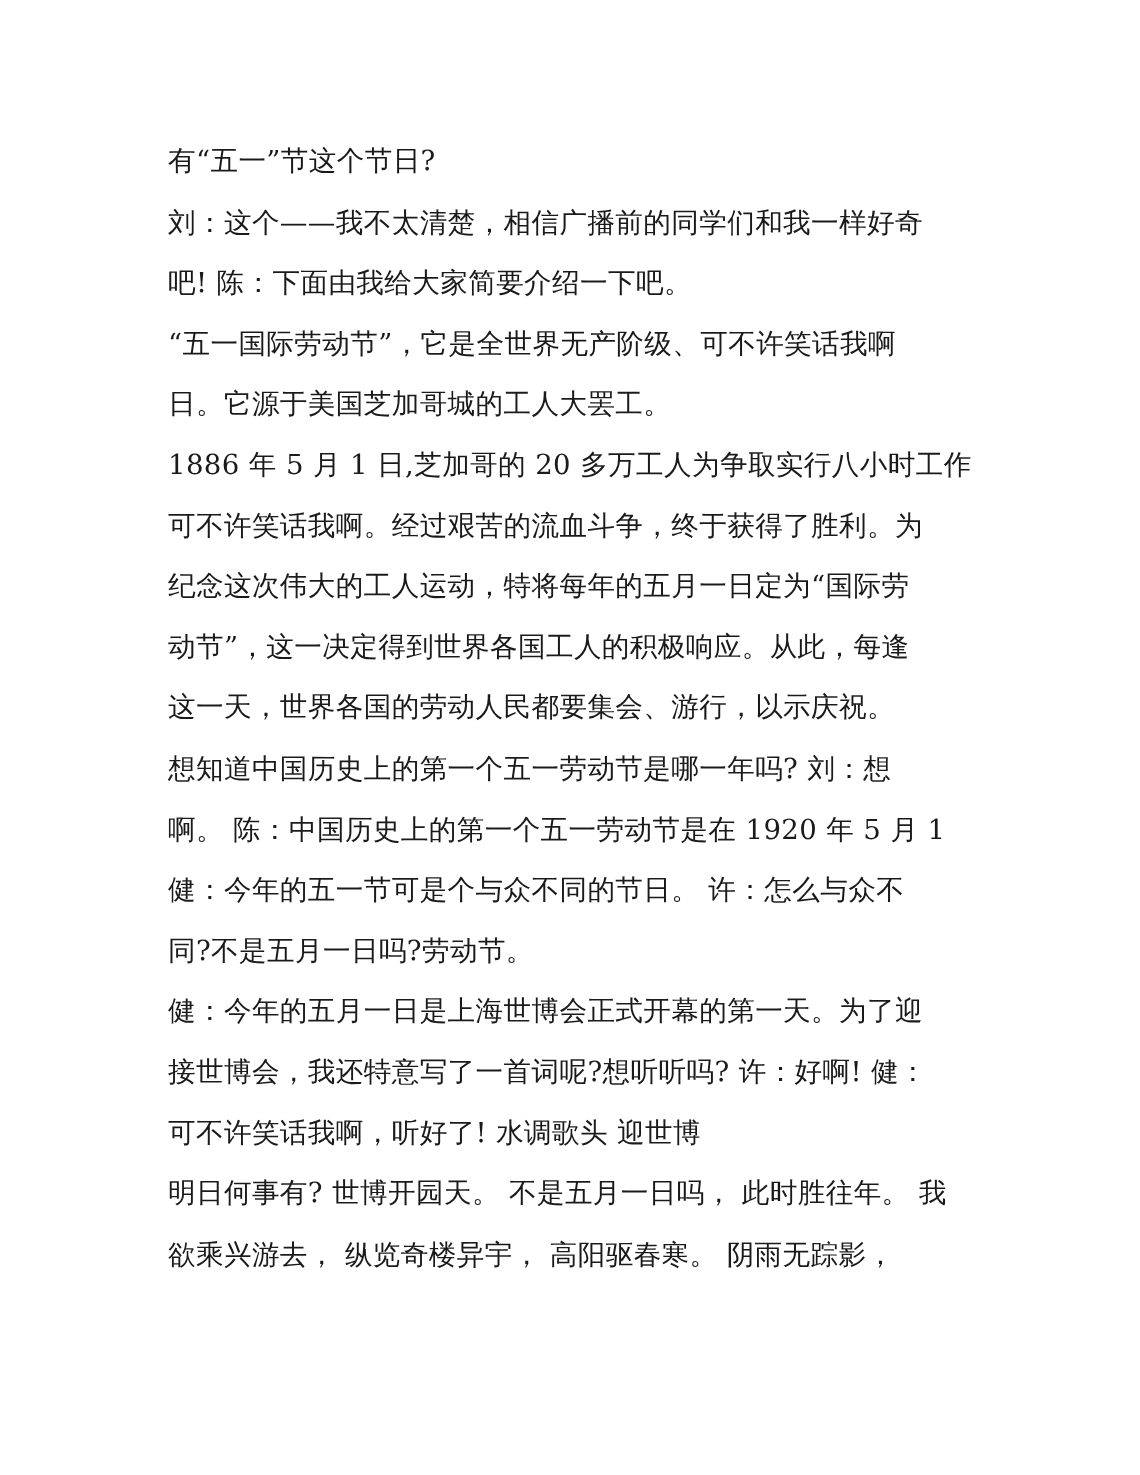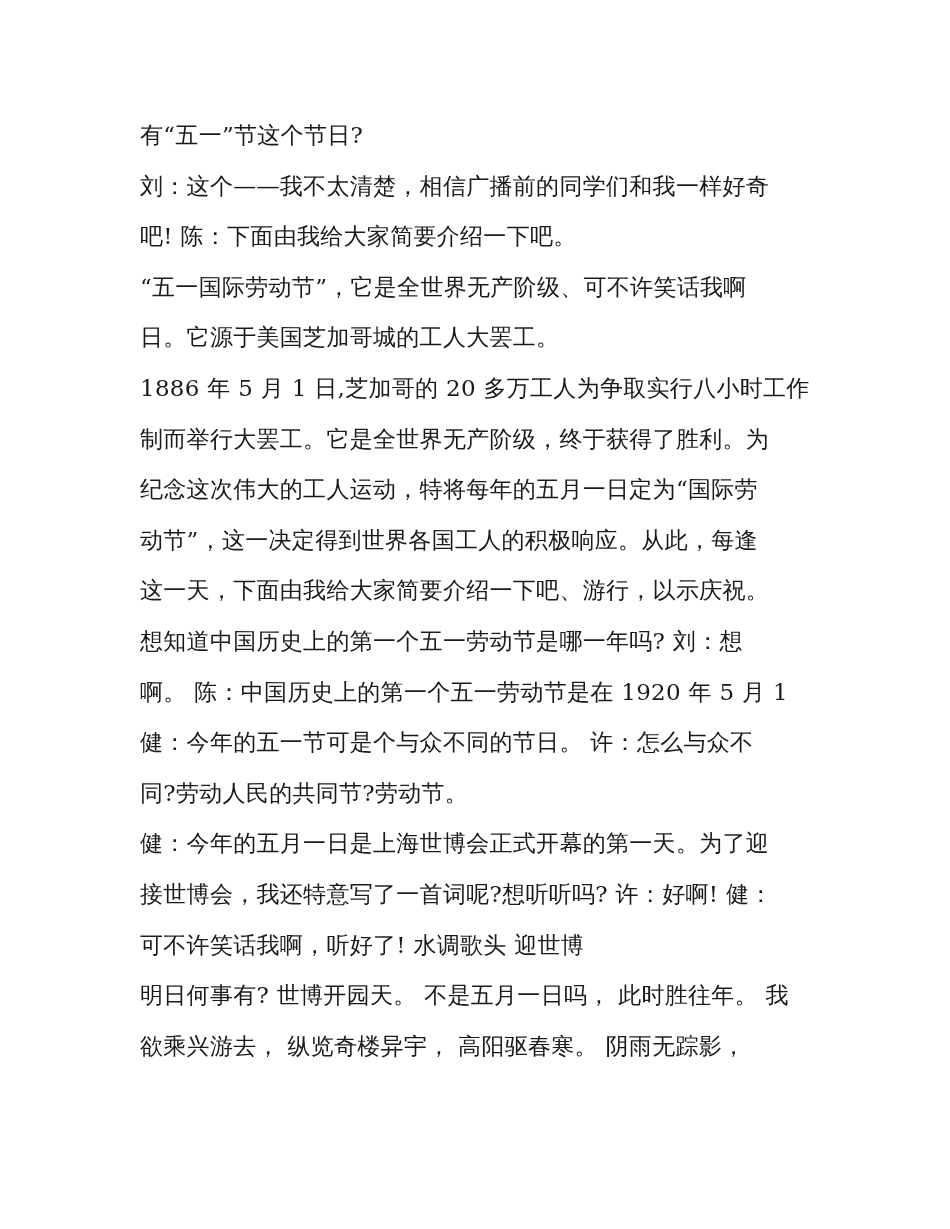--- a/index.html
+++ b/index.html
@@ -41,27 +41,27 @@
 <body>
 
 <div class="page">
   <div class="content">
     <div class="line">有“五一”节这个节日?</div>
     <div class="line">刘：这个——我不太清楚，相信广播前的同学们和我一样好奇</div>
     <div class="line">吧! 陈：下面由我给大家简要介绍一下吧。</div>
     <div class="line">“五一国际劳动节”，它是全世界无产阶级、可不许笑话我啊</div>
     <div class="line">日。它源于美国芝加哥城的工人大罢工。</div>
     <div class="line">1886 年 5 月 1 日,芝加哥的 20 多万工人为争取实行八小时工作</div>
-    <div class="line">制而举行大罢工。它是全世界无产阶级，终于获得了胜利。为</div>
+    <div class="line">可不许笑话我啊。经过艰苦的流血斗争，终于获得了胜利。为</div>
     <div class="line">纪念这次伟大的工人运动，特将每年的五月一日定为“国际劳</div>
     <div class="line">动节”，这一决定得到世界各国工人的积极响应。从此，每逢</div>
-    <div class="line">这一天，下面由我给大家简要介绍一下吧、游行，以示庆祝。</div>
+    <div class="line">这一天，世界各国的劳动人民都要集会、游行，以示庆祝。</div>
     <div class="line">想知道中国历史上的第一个五一劳动节是哪一年吗? 刘：想</div>
     <div class="line">啊。 陈：中国历史上的第一个五一劳动节是在 1920 年 5 月 1</div>
     <div class="line">健：今年的五一节可是个与众不同的节日。 许：怎么与众不</div>
-    <div class="line">同?劳动人民的共同节?劳动节。</div>
+    <div class="line">同?不是五月一日吗?劳动节。</div>
     <div class="line">健：今年的五月一日是上海世博会正式开幕的第一天。为了迎</div>
     <div class="line">接世博会，我还特意写了一首词呢?想听听吗? 许：好啊! 健：</div>
     <div class="line">可不许笑话我啊，听好了! 水调歌头 迎世博</div>
     <div class="line">明日何事有? 世博开园天。 不是五月一日吗， 此时胜往年。 我</div>
     <div class="line">欲乘兴游去， 纵览奇楼异宇， 高阳驱春寒。 阴雨无踪影，</div>
   </div>
 </div>
 
 </body></html>

